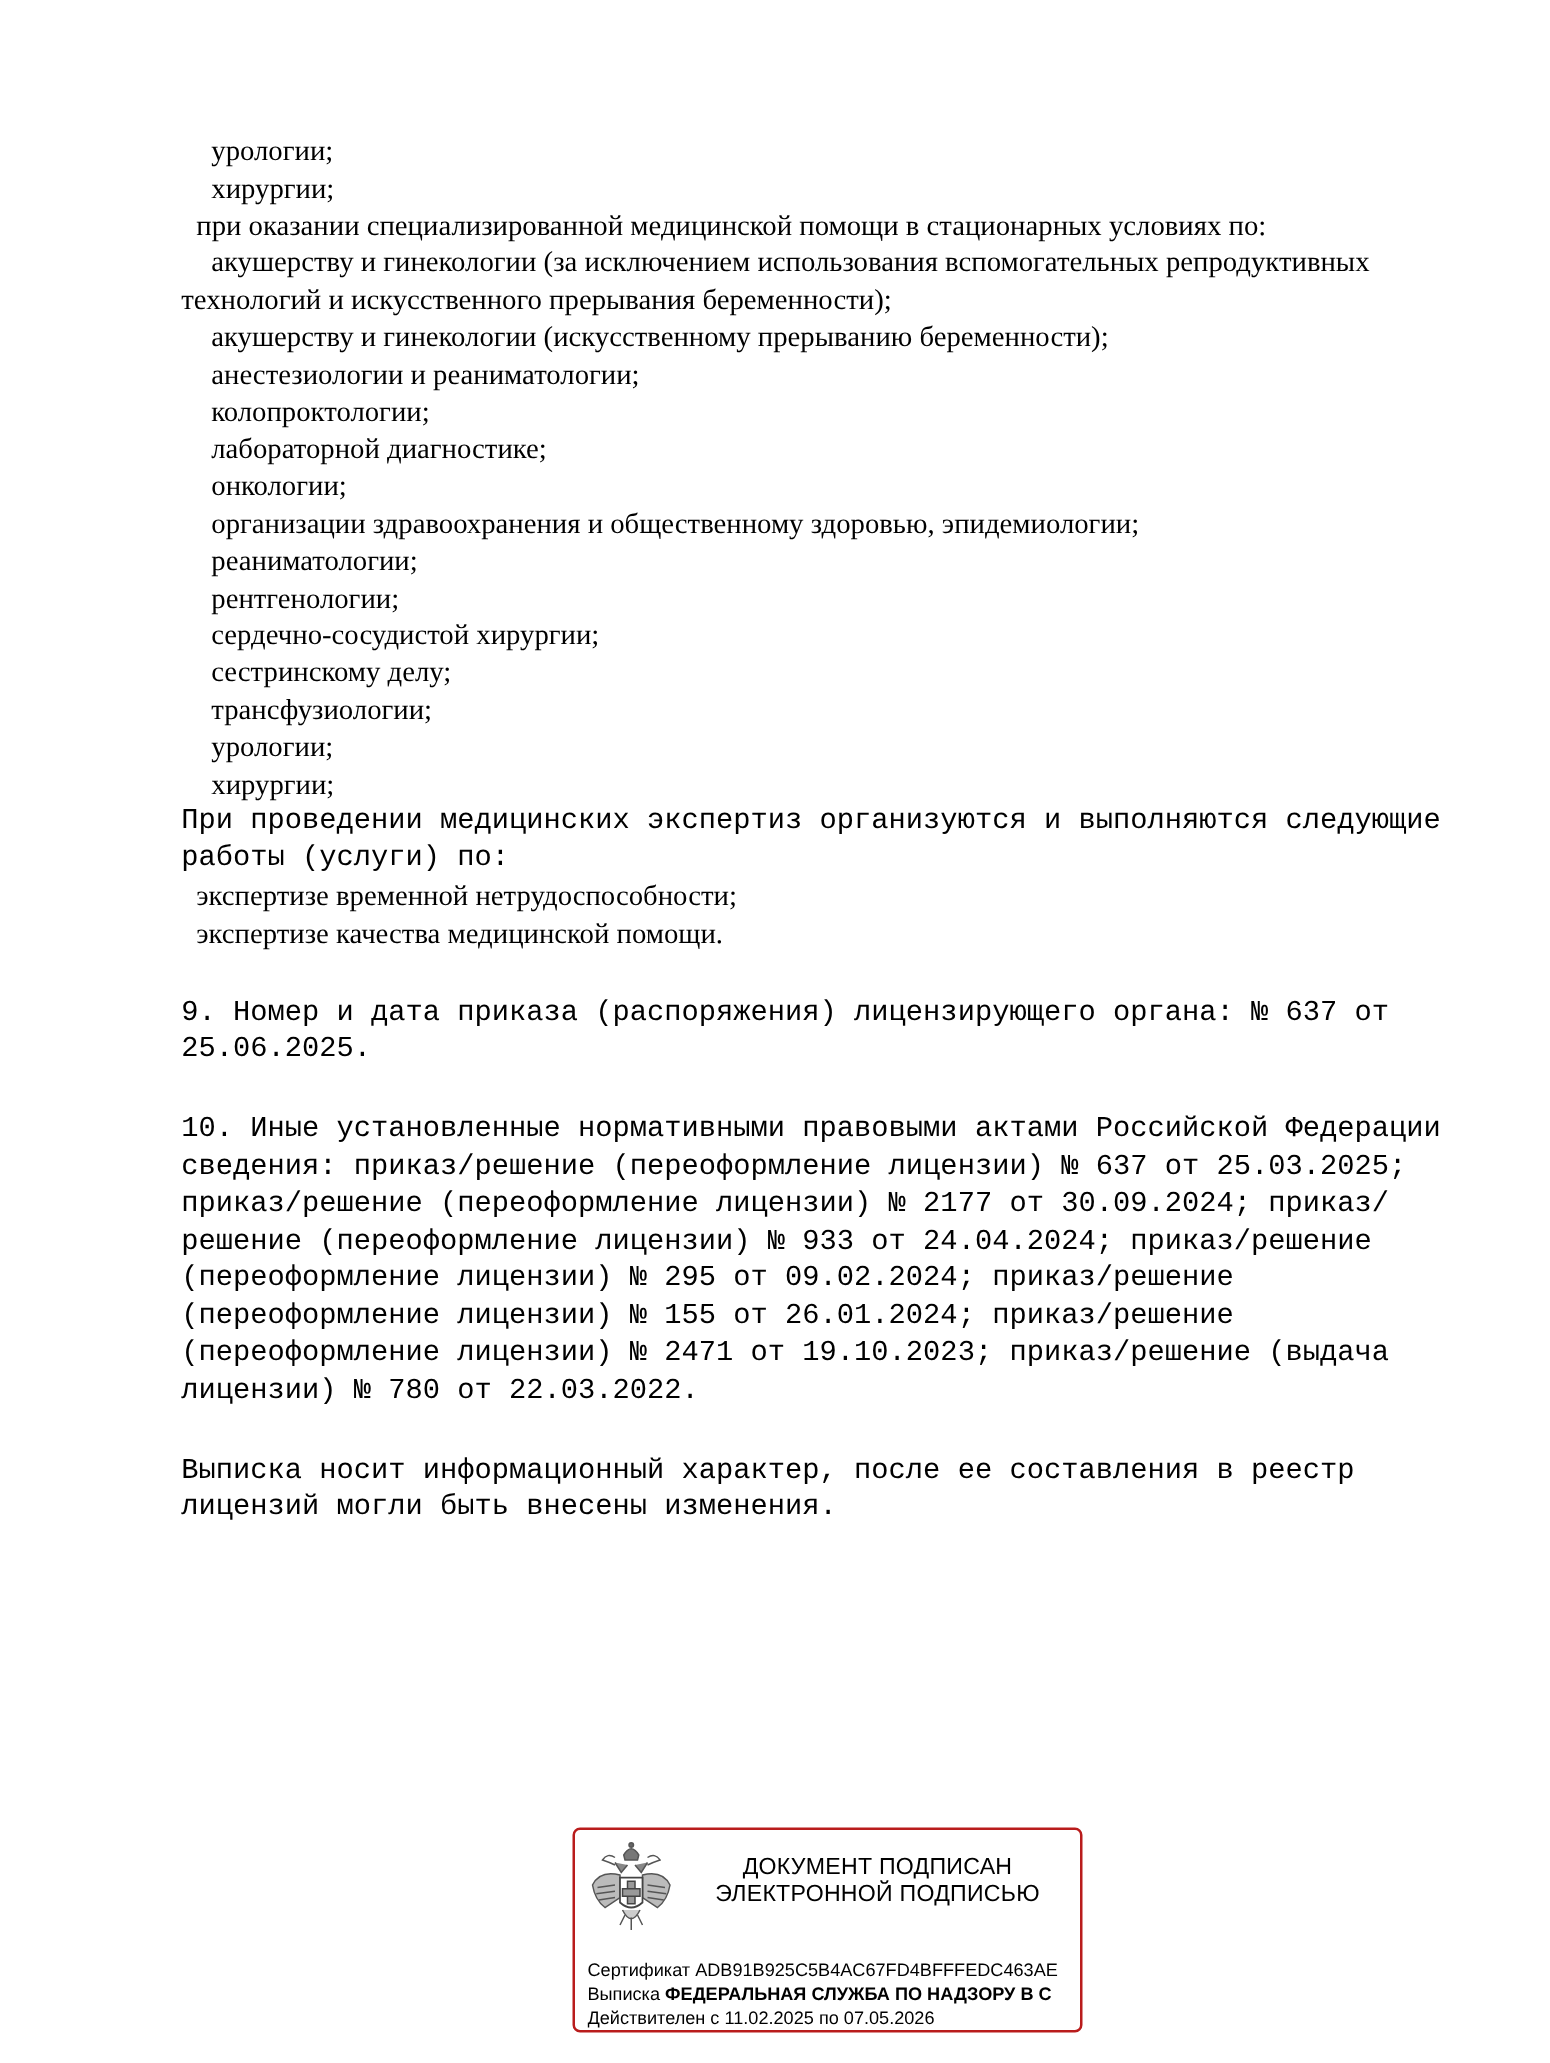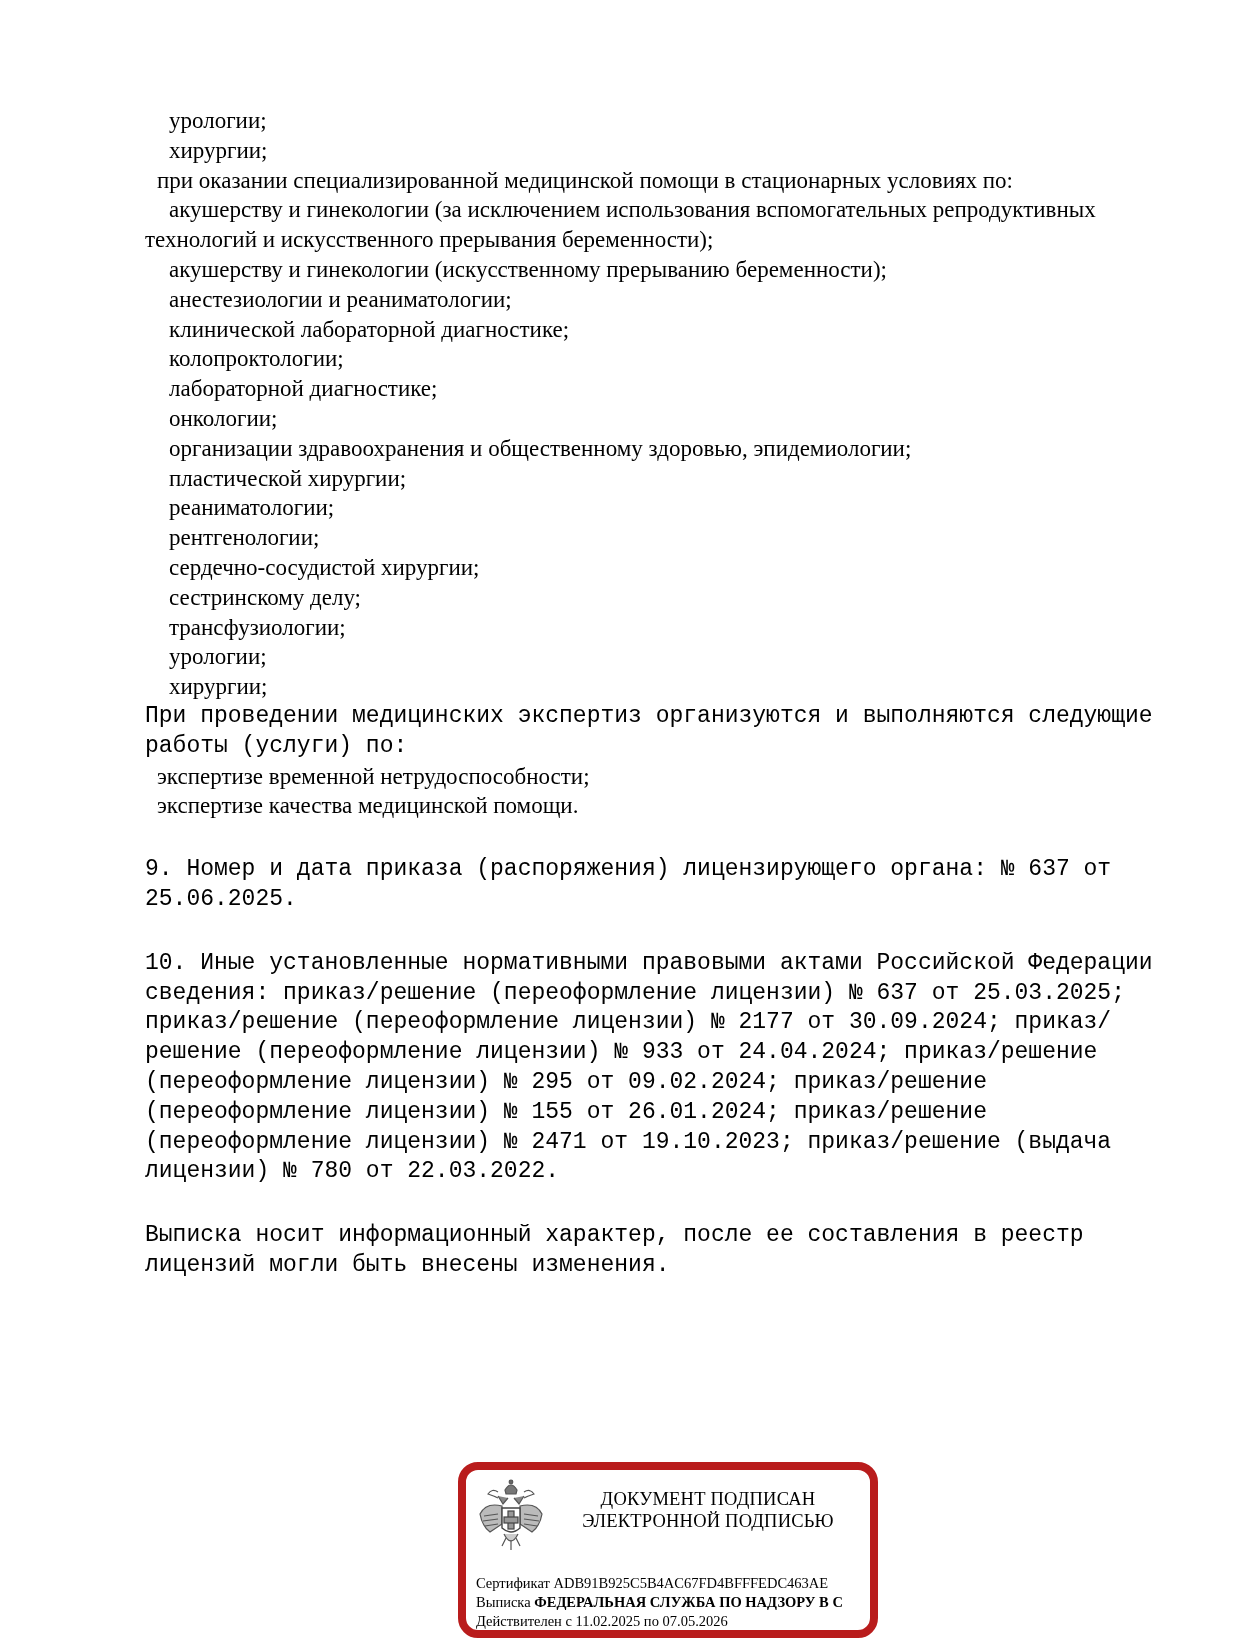--- a/index.html
+++ b/index.html
@@ -12,22 +12,22 @@
     .body-text { position: absolute; left: 145px; top: 106px; width: 1010px; }
     .line { line-height: 29.8px; white-space: pre-wrap; margin: 0; }
     .ind2 { padding-left: 24px; }
     .ind1 { padding-left: 12px; }
     .wrap-first { text-indent: 24px; }
     .para { margin: 0; line-height: 29.8px; font-family: Liberation Mono, monospace; }
     .gap-big { height: 34px; }
 
     .stamp {
       position: absolute; left: 458px; top: 1462px; width: 404px; height: 160px;
-      border: 8px solid #b91c1c; border-radius: 20px; box-sizing: content-box;
-      font-family: Liberation Serif, serif;
+      border: 2px solid #b91c1c; border-radius: 6px; box-sizing: content-box;
+      font-family: Liberation Sans, sans-serif;
     }
     .emblem { position: absolute; left: 10px; top: 6px; width: 70px; height: 80px; }
     .stamp-title {
       position: absolute; left: 92px; top: 18px; width: 300px; text-align: center;
       font-size: 18.5px; line-height: 22px; letter-spacing: 0.2px;
     }
     .stamp-info {
       position: absolute; left: 10px; top: 104px; width: 391px; overflow: hidden;
       font-size: 14.5px; line-height: 19px; white-space: nowrap;
     }
@@ -38,26 +38,24 @@
 
 <div class="page">
   <div class="body-text">
     <div id="list-lines">
         <p class="line ind2">урологии;</p>
         <p class="line ind2">хирургии;</p>
         <p class="line ind1">при оказании специализированной медицинской помощи в стационарных условиях по:</p>
         <p class="line wrap-first" style="white-space: normal; padding-right: 0px;">акушерству и гинекологии (за исключением использования вспомогательных репродуктивных технологий и искусственного прерывания беременности);</p>
         <p class="line ind2">акушерству и гинекологии (искусственному прерыванию беременности);</p>
         <p class="line ind2">анестезиологии и реаниматологии;</p>
-        <p class="line ind2">клинической лабораторной диагностике;</p>
         <p class="line ind2">колопроктологии;</p>
         <p class="line ind2">лабораторной диагностике;</p>
         <p class="line ind2">онкологии;</p>
         <p class="line ind2">организации здравоохранения и общественному здоровью, эпидемиологии;</p>
-        <p class="line ind2">пластической хирургии;</p>
         <p class="line ind2">реаниматологии;</p>
         <p class="line ind2">рентгенологии;</p>
         <p class="line ind2">сердечно-сосудистой хирургии;</p>
         <p class="line ind2">сестринскому делу;</p>
         <p class="line ind2">трансфузиологии;</p>
         <p class="line ind2">урологии;</p>
         <p class="line ind2">хирургии;</p>
       </div>
 
     <p class="para">При проведении медицинских экспертиз организуются и выполняются следующие работы (услуги) по:</p>

